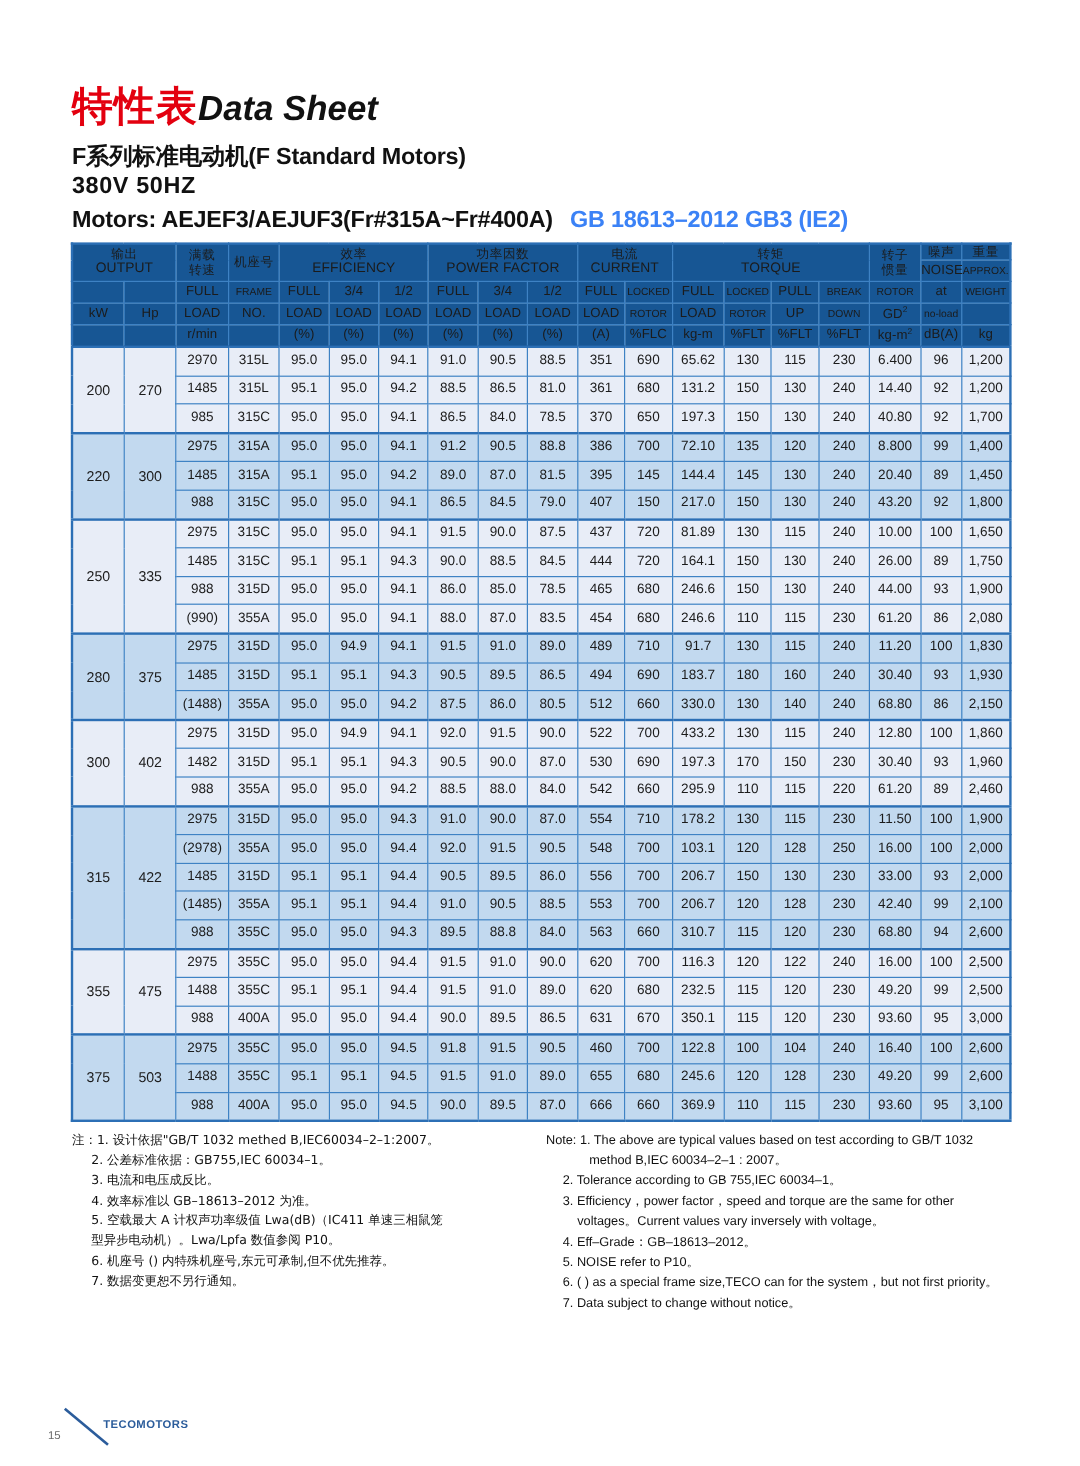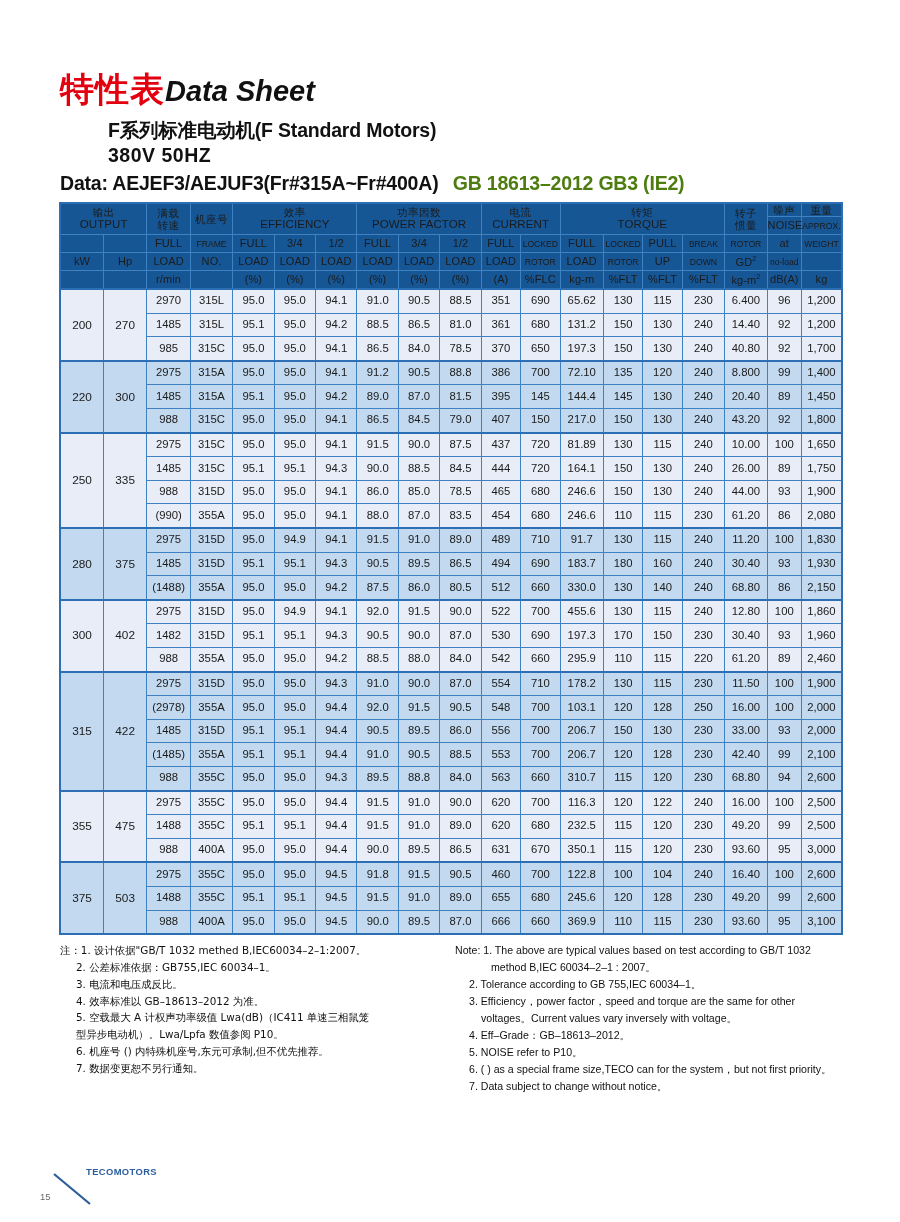--- a/index.html
+++ b/index.html
@@ -26,27 +26,27 @@
     letter-spacing:0px;line-height:1;
   }
   .subline{
     margin-top:11px;
     display:flex;justify-content:space-between;align-items:baseline;
     font-size:19.5px;font-weight:bold;color:#111;
     letter-spacing:-0.2px;
     flex-direction:column;
   }
   .subline .left{white-space:nowrap;}
-  .subline .right{white-space:nowrap;padding-right:8px;letter-spacing:0.5px;margin-left:48px;}
+  .subline .right{white-space:nowrap;padding-right:8px;letter-spacing:0.5px;}
   .modelline{
     margin-top:5px;
     font-size:19.5px;font-weight:bold;color:#111;
     letter-spacing:-0.2px;white-space:nowrap;
   }
-  .modelline .std{color:#4d7c0f;margin-left:9px;margin-top:20px;}
+  .modelline .std{color:#3b82f6;margin-left:9px;margin-top:20px;}
 
   
   .tablewrap{position:absolute;left:59px;top:202px;width:784px;}
   table.dt{
     border-collapse:collapse;
     width:784px;
     table-layout:fixed;
     font-size:11px;
     border-radius:29px;
   }
@@ -90,41 +90,41 @@
   .notes-cn{width:395px;font-family:"DejaVu Sans",sans-serif;font-size:10.4px;color:#111;line-height:1.62;}
   .notes-en{width:395px;font-size:10.6px;color:#111;line-height:1.60;}
   .notes-cn .hang{padding-left:16px;}
   .notes-en .hang{padding-left:22px;}
 
   
   .footer{position:absolute;left:0;top:1158px;width:900px;height:64px;}
   .logo{position:absolute;left:42px;top:8px;width:140px;height:44px;}
   .logo svg{position:absolute;left:0;top:0;}
   .logo .lt{
-    position:absolute;left:44px;top:0;
+    position:absolute;left:44px;top:15px;
     font-size:9.4px;font-weight:bold;color:#2B5C9B;letter-spacing:0.4px;
   }
   .pageno{position:absolute;left:40px;top:33px;font-size:9.5px;color:#6b6b6b;}
 </style>
 </head>
 <body>
 
 <div class="page">
 
   <div class="hdr">
     <div class="title-line">
       <span class="title-cn">特性表</span>
       <span class="title-en">Data Sheet</span>
     </div>
     <div class="subline">
       <span class="left">F系列标准电动机(F Standard Motors)</span>
       <span class="right">380V  50HZ</span>
     </div>
     <div class="modelline">
-      <span>Data: AEJEF3/AEJUF3(Fr#315A~Fr#400A)</span>
+      <span>Motors: AEJEF3/AEJUF3(Fr#315A~Fr#400A)</span>
       <span class="std">GB 18613–2012 GB3 (IE2)</span>
     </div>
   </div>
 
   <div class="tablewrap">
     <table class="dt">
       <colgroup>
         <col style="width:43px">
           <col style="width:43px">
         <col style="width:43px">
@@ -515,21 +515,21 @@
             <td>2975</td>
             <td>315D</td>
             <td>95.0</td>
             <td>94.9</td>
             <td>94.1</td>
             <td>92.0</td>
             <td>91.5</td>
             <td>90.0</td>
             <td>522</td>
             <td>700</td>
-            <td>455.6</td>
+            <td>433.2</td>
             <td>130</td>
             <td>115</td>
             <td>240</td>
             <td>12.80</td>
             <td>100</td>
             <td>1,860</td>
           </tr>
           <tr class="g-odd">
             <td>1482</td>
             <td>315D</td>

